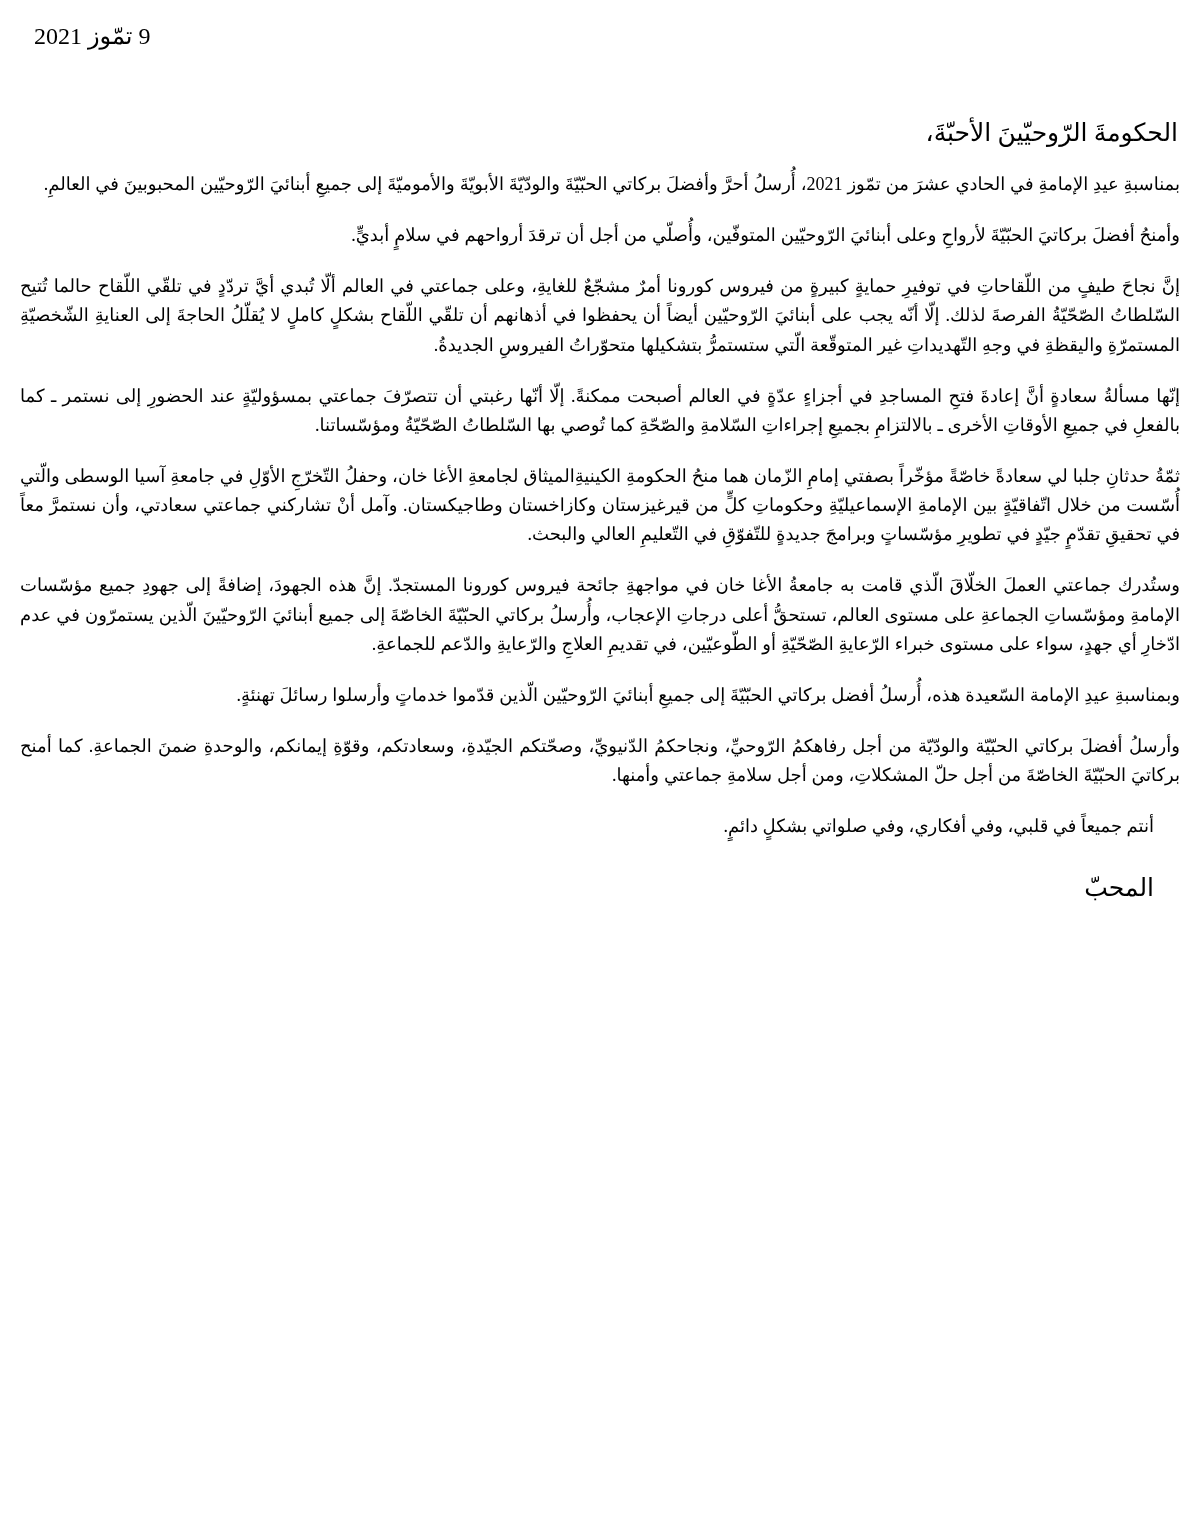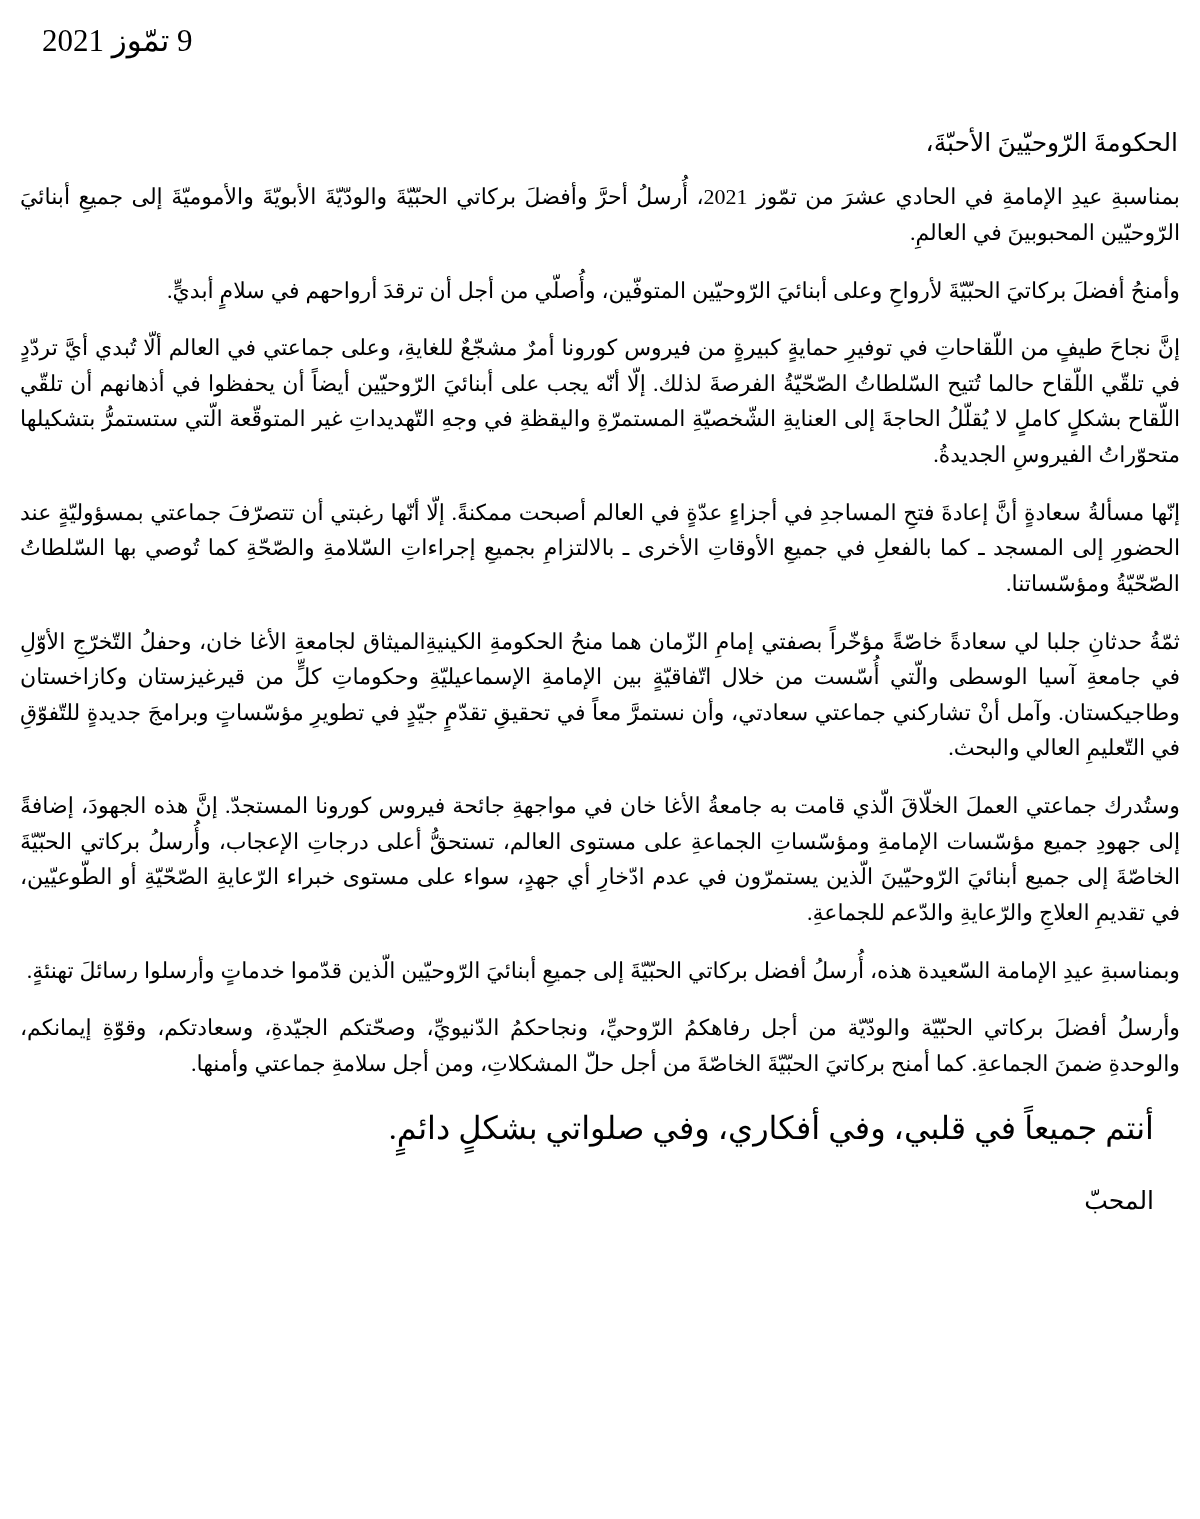--- a/index.html
+++ b/index.html
@@ -20,51 +20,51 @@
     width: 1200px;
     min-height: 1519px;
     padding: 14px 18px 10px 18px;
     background: #ffffff;
     direction: rtl;
   }
   .doc-date {
     text-align: left;
     direction: rtl;
     unicode-bidi: isolate;
-    font-size: 31px;
+    font-size: 24px;
     line-height: 1.35;
-    margin: 0 0 0 24px;
+    margin: 0 0 0 16px;
     padding-top: 6px;
     white-space: nowrap;
   }
   .spacer-top {
     height: 62px;
   }
   .salutation {
     text-align: right;
     font-size: 25px;
     line-height: 1.5;
     margin: 0 4px 0 0;
     padding-bottom: 4px;
   }
   .body-block {
     margin-top: 14px;
   }
   p.para {
     text-align: justify;
     text-align-last: right;
-    font-size: 22px;
+    font-size: 18px;
     line-height: 1.62;
     margin: 0 2px 22px 2px;
     padding: 0;
     word-spacing: 0.02em;
   }
   p.closing-line {
     text-align: right;
-    font-size: 32px;
+    font-size: 18px;
     line-height: 1.62;
     margin: 0 2px 26px 2px;
   }
   p.sign-off {
     text-align: right;
     font-size: 25px;
     line-height: 1.62;
     margin: 0 2px 30px 2px;
   }
   p.signature {
@@ -89,21 +89,21 @@
   <div class="salutation">الحكومةَ الرّوحيّينَ الأحبّةَ،</div>
 
   <div class="body-block">
 
     <p class="para">بمناسبةِ عيدِ الإمامةِ في الحادي عشرَ من تمّوز 2021، أُرسلُ أحرَّ وأفضلَ بركاتي الحبّيّةَ والودّيّةَ الأبويّةَ والأموميّةَ إلى جميعِ أبنائيَ الرّوحيّين المحبوبينَ في العالمِ.</p>
 
     <p class="para">وأمنحُ أفضلَ بركاتيَ الحبّيّةَ لأرواحِ وعلى أبنائيَ الرّوحيّين المتوفّين، وأُصلّي من أجل أن ترقدَ أرواحهم في سلامٍ أبديٍّ.</p>
 
     <p class="para">إنَّ نجاحَ طيفٍ من اللّقاحاتِ في توفيرِ حمايةٍ كبيرةٍ من فيروس كورونا أمرٌ مشجّعٌ للغايةِ، وعلى جماعتي في العالم ألّا تُبدي أيَّ تردّدٍ في تلقّي اللّقاح حالما تُتيح السّلطاتُ الصّحّيّةُ الفرصةَ لذلك. إلّا أنّه يجب على أبنائيَ الرّوحيّين أيضاً أن يحفظوا في أذهانهم أن تلقّي اللّقاح بشكلٍ كاملٍ لا يُقلّلُ الحاجةَ إلى العنايةِ الشّخصيّةِ المستمرّةِ واليقظةِ في وجهِ التّهديداتِ غير المتوقّعة الّتي ستستمرُّ بتشكيلها متحوّراتُ الفيروسِ الجديدةُ.</p>
 
-    <p class="para">إنّها مسألةُ سعادةٍ أنَّ إعادةَ فتحِ المساجدِ في أجزاءٍ عدّةٍ في العالم أصبحت ممكنةً. إلّا أنّها رغبتي أن تتصرّفَ جماعتي بمسؤوليّةٍ عند الحضورِ إلى المسجد ـ كما بالفعلِ في جميعِ الأوقاتِ الأخرى ـ بالالتزامِ بجميعِ إجراءاتِ السّلامةِ والصّحّةِ كما تُوصي بها السّلطاتُ الصّحّيّةُ ومؤسّساتنا.</p>
+    <p class="para">إنّها مسألةُ سعادةٍ أنَّ إعادةَ فتحِ المساجدِ في أجزاءٍ عدّةٍ في العالم أصبحت ممكنةً. إلّا أنّها رغبتي أن تتصرّفَ جماعتي بمسؤوليّةٍ عند الحضورِ إلى نستمر ـ كما بالفعلِ في جميعِ الأوقاتِ الأخرى ـ بالالتزامِ بجميعِ إجراءاتِ السّلامةِ والصّحّةِ كما تُوصي بها السّلطاتُ الصّحّيّةُ ومؤسّساتنا.</p>
 
     <p class="para">ثمّةُ حدثانِ جلبا لي سعادةً خاصّةً مؤخّراً بصفتي إمامِ الزّمان هما منحُ الحكومةِ الكينيةِالميثاق لجامعةِ الأغا خان، وحفلُ التّخرّجِ الأوّلِ في جامعةِ آسيا الوسطى والّتي أُسّست من خلال اتّفاقيّةٍ بين الإمامةِ الإسماعيليّةِ وحكوماتِ كلٍّ من قيرغيزستان وكازاخستان وطاجيكستان. وآمل أنْ تشاركني جماعتي سعادتي، وأن نستمرَّ معاً في تحقيقِ تقدّمٍ جيّدٍ في تطويرِ مؤسّساتٍ وبرامجَ جديدةٍ للتّفوّقِ في التّعليمِ العالي والبحث.</p>
 
     <p class="para">وستُدرك جماعتي العملَ الخلّاقَ الّذي قامت به جامعةُ الأغا خان في مواجهةِ جائحة فيروس كورونا المستجدّ. إنَّ هذه الجهودَ، إضافةً إلى جهودِ جميع مؤسّسات الإمامةِ ومؤسّساتِ الجماعةِ على مستوى العالم، تستحقُّ أعلى درجاتِ الإعجاب، وأُرسلُ بركاتي الحبّيّةَ الخاصّةَ إلى جميع أبنائيَ الرّوحيّينَ الّذين يستمرّون في عدم ادّخارِ أي جهدٍ، سواء على مستوى خبراء الرّعايةِ الصّحّيّةِ أو الطّوعيّين، في تقديمِ العلاجِ والرّعايةِ والدّعم للجماعةِ.</p>
 
     <p class="para">وبمناسبةِ عيدِ الإمامة السّعيدة هذه، أُرسلُ أفضل بركاتي الحبّيّةَ إلى جميعِ أبنائيَ الرّوحيّين الّذين قدّموا خدماتٍ وأرسلوا رسائلَ تهنئةٍ.</p>
 
     <p class="para">وأرسلُ أفضلَ بركاتي الحبّيّة والودّيّة من أجل رفاهكمُ الرّوحيِّ، ونجاحكمُ الدّنيويِّ، وصحّتكم الجيّدةِ، وسعادتكم، وقوّةِ إيمانكم، والوحدةِ ضمنَ الجماعةِ. كما أمنح بركاتيَ الحبّيّةَ الخاصّةَ من أجل حلّ المشكلاتِ، ومن أجل سلامةِ جماعتي وأمنها.</p>
 
   </div>

